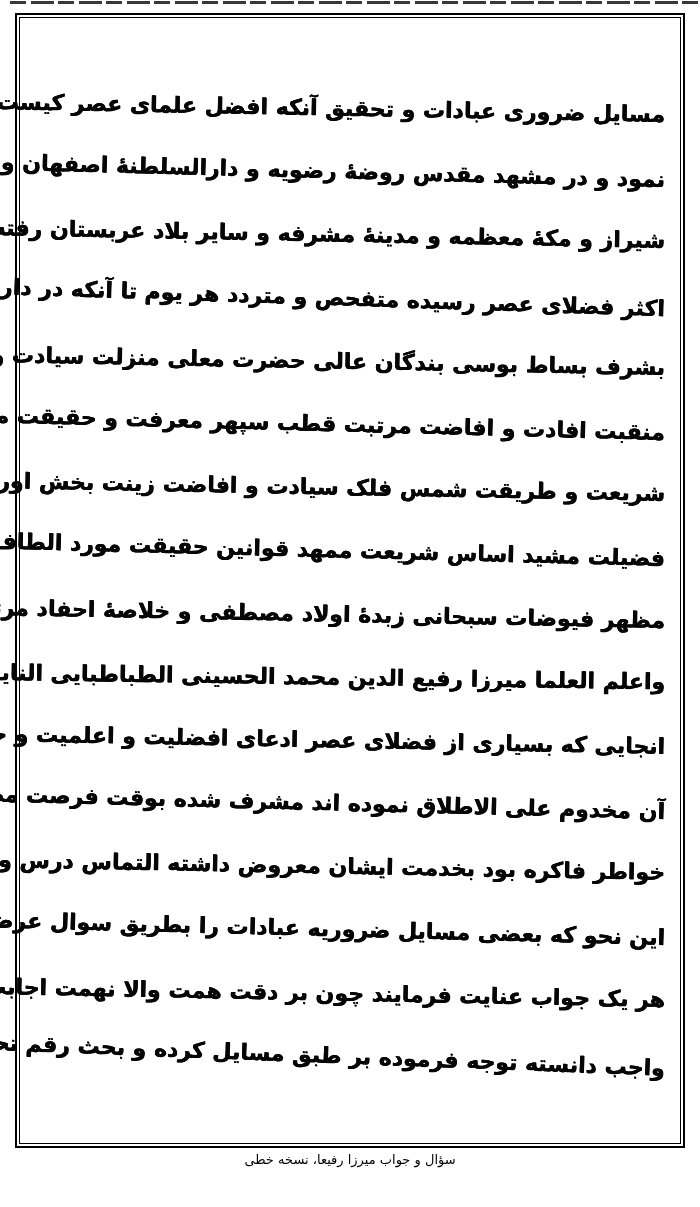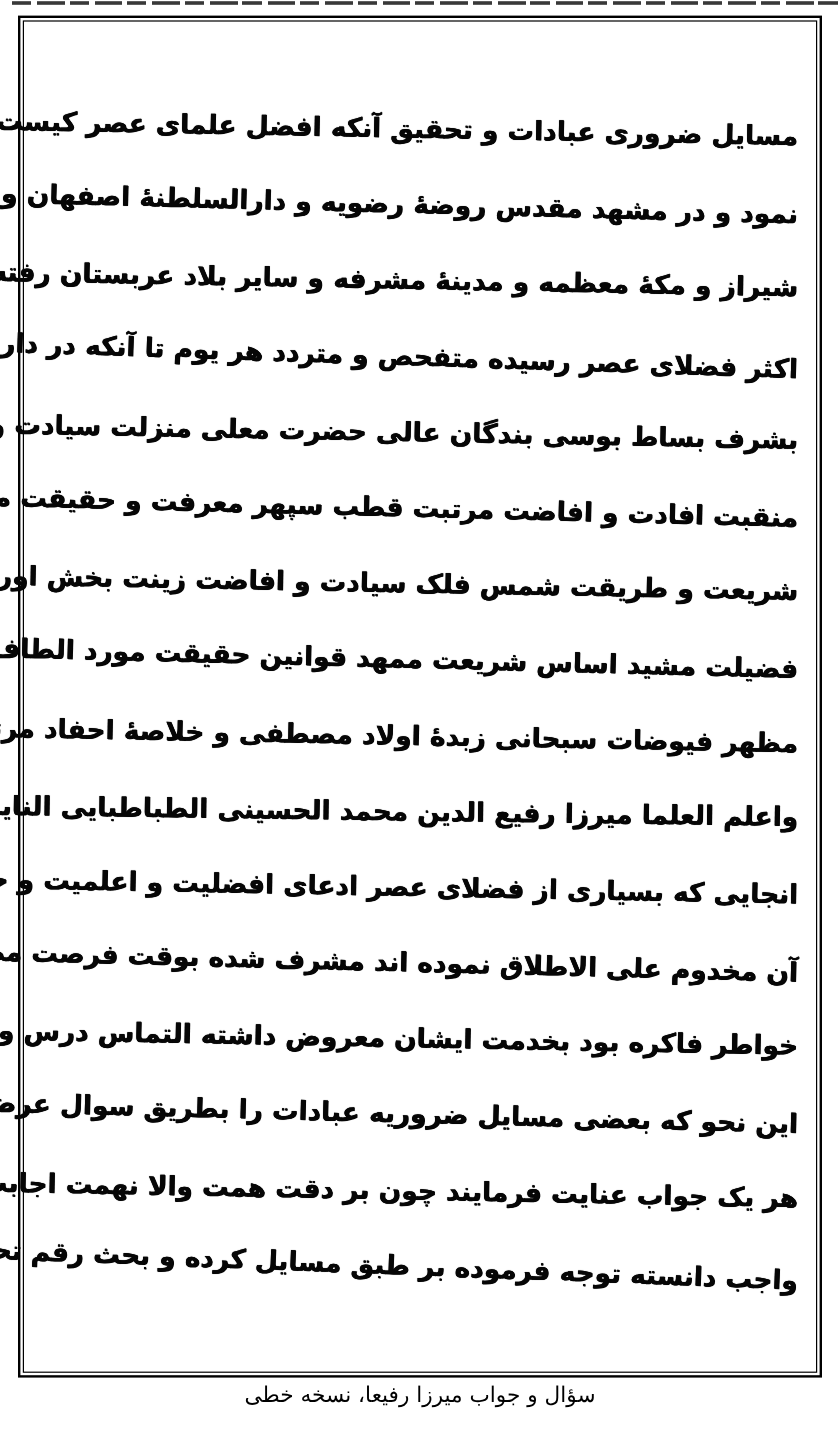--- a/index.html
+++ b/index.html
@@ -67,21 +67,21 @@
   .line:nth-child(10)  { transform: rotate(0.8deg); }
   .line:nth-child(16)  { transform: rotate(2.2deg); }
   
   .caption {
     position: absolute;
     top: 1152px;
     left: 0;
     right: 0;
     text-align: center;
     direction: rtl;
-    font-size: 18px;
+    font-size: 13px;
     color: #000;
     font-family: "DejaVu Sans", sans-serif;
   }
 </style>
 </head>
 <body>
 
 <div class="page">
 
   <div class="scan-line"></div>

